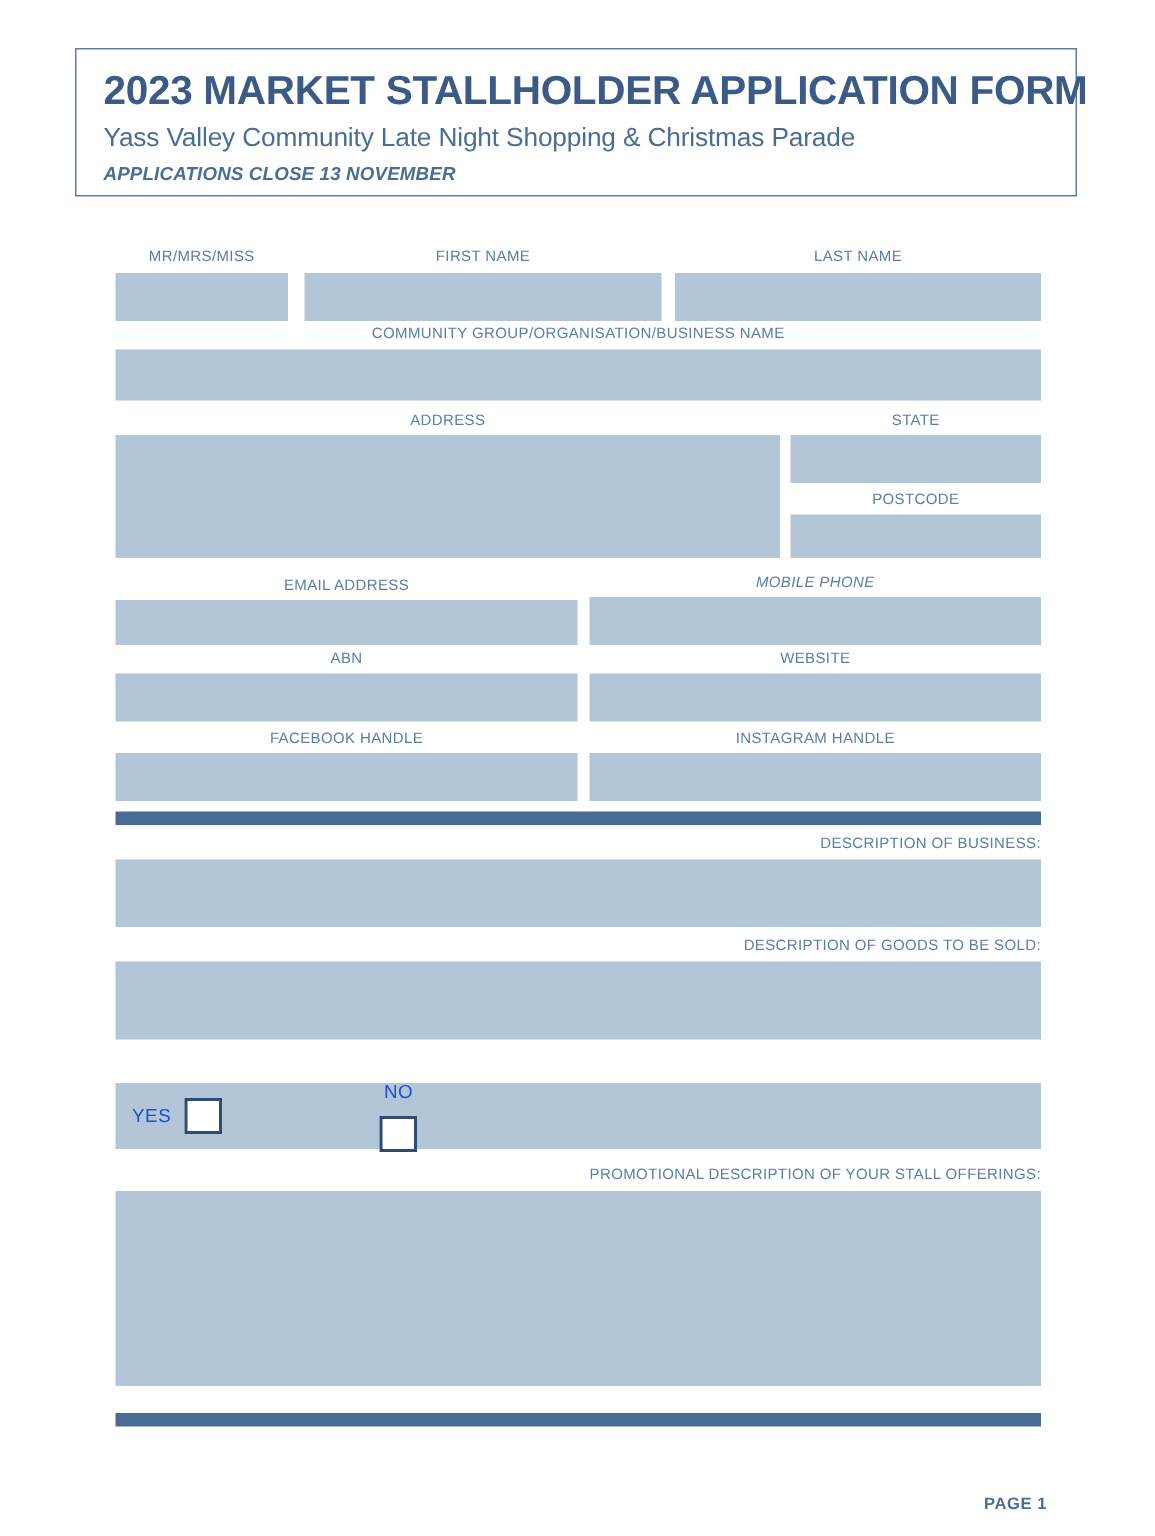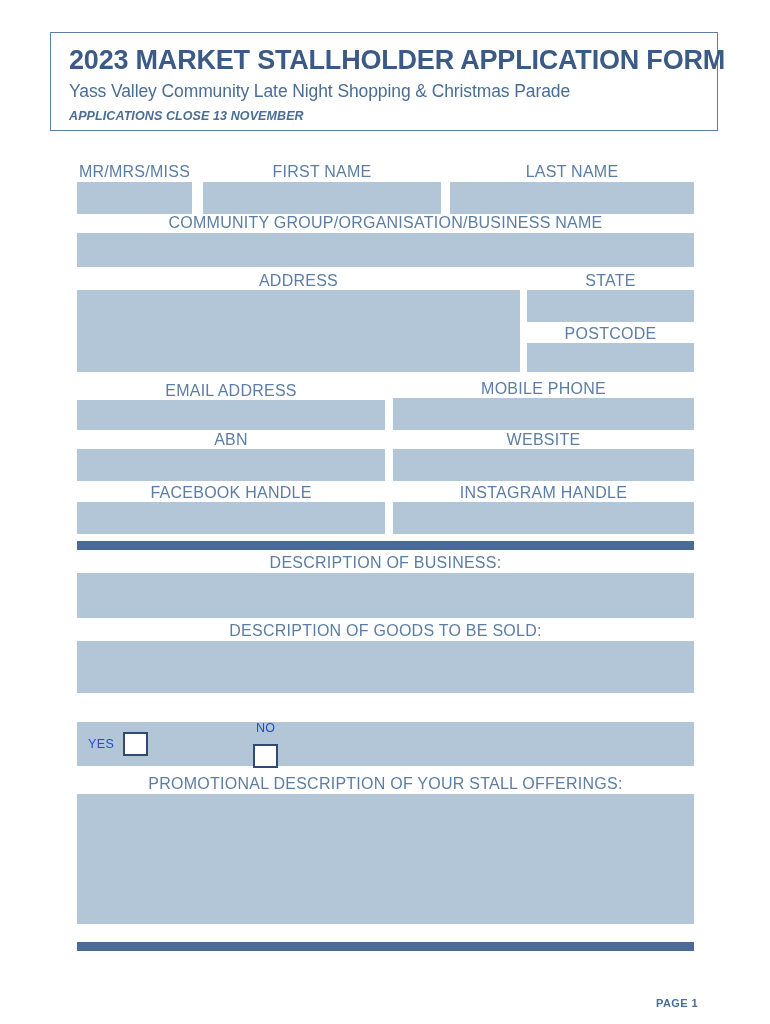--- a/index.html
+++ b/index.html
@@ -54,29 +54,29 @@
     font-style: italic;
     font-weight: bold;
     color: #4a6d96;
     line-height: 1.8;
     letter-spacing: 0.1px;
     white-space: nowrap;
   }
 
   
   .fld-label {
-    font-size: 16px;
+    font-size: 10px;
     color: #5c7da4;
     letter-spacing: 0.25px;
     text-align: center;
     line-height: 14px;
     white-space: nowrap;
     overflow: hidden;
   }
-  .fld-label.left { text-align: center; }
+  .fld-label.left { text-align: right; }
 
   .fld-box {
     background: #b3c6d8;
     border: 0;
   }
 
   .abs { position: absolute; }
 
   
   .divider {
@@ -152,21 +152,21 @@
 
   <div class="abs fld-label" style="left:527px; top:274px; width:167px;">STATE</div>
   <div class="abs fld-box" style="left:527px; top:290px; width:167px; height:32px;"></div>
 
   <div class="abs fld-label" style="left:527px; top:327px; width:167px;">POSTCODE</div>
   <div class="abs fld-box" style="left:527px; top:343px; width:167px; height:29px;"></div>
 
   <div class="abs fld-label" style="left:77px; top:384px; width:308px;">EMAIL ADDRESS</div>
   <div class="abs fld-box" style="left:77px; top:400px; width:308px; height:30px;"></div>
 
-  <div class="abs fld-label" style="left:393px; top:382px; width:301px;">MOBILE PHONE</div>
+  <div class="abs fld-label" style="left:393px; top:382px; width:301px;font-style:italic;">MOBILE PHONE</div>
   <div class="abs fld-box" style="left:393px; top:398px; width:301px; height:32px;"></div>
 
   <div class="abs fld-label" style="left:77px; top:433px; width:308px;">ABN</div>
   <div class="abs fld-box" style="left:77px; top:449px; width:308px; height:32px;"></div>
 
   <div class="abs fld-label" style="left:393px; top:433px; width:301px;">WEBSITE</div>
   <div class="abs fld-box" style="left:393px; top:449px; width:301px; height:32px;"></div>
 
   <div class="abs fld-label" style="left:77px; top:486px; width:308px;">FACEBOOK HANDLE</div>
   <div class="abs fld-box" style="left:77px; top:502px; width:308px; height:32px;"></div>

